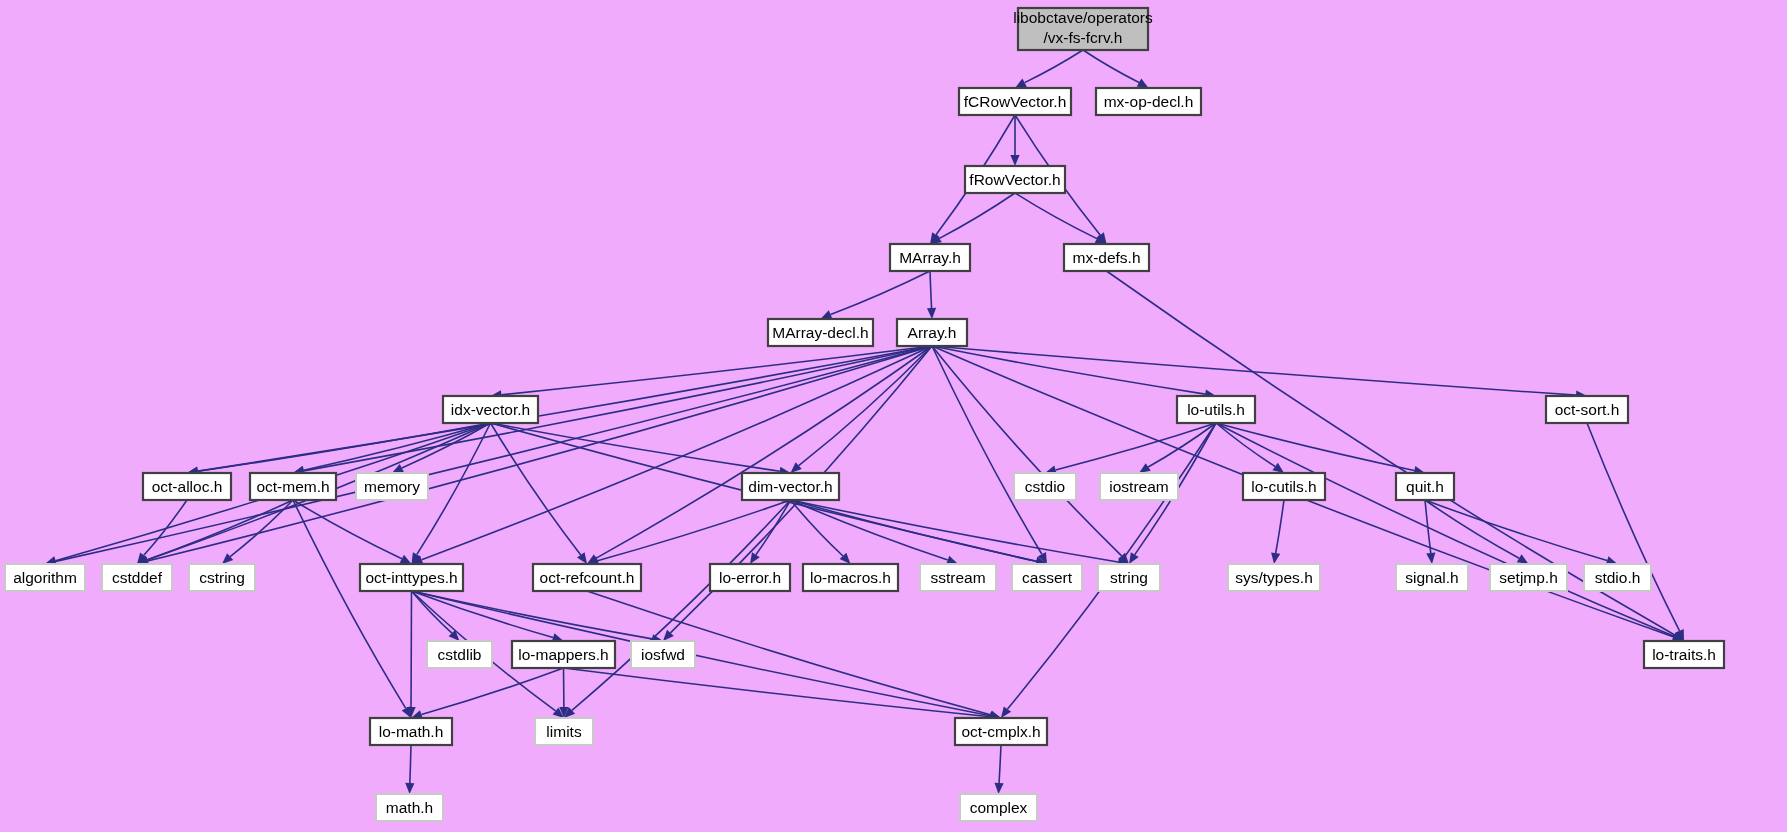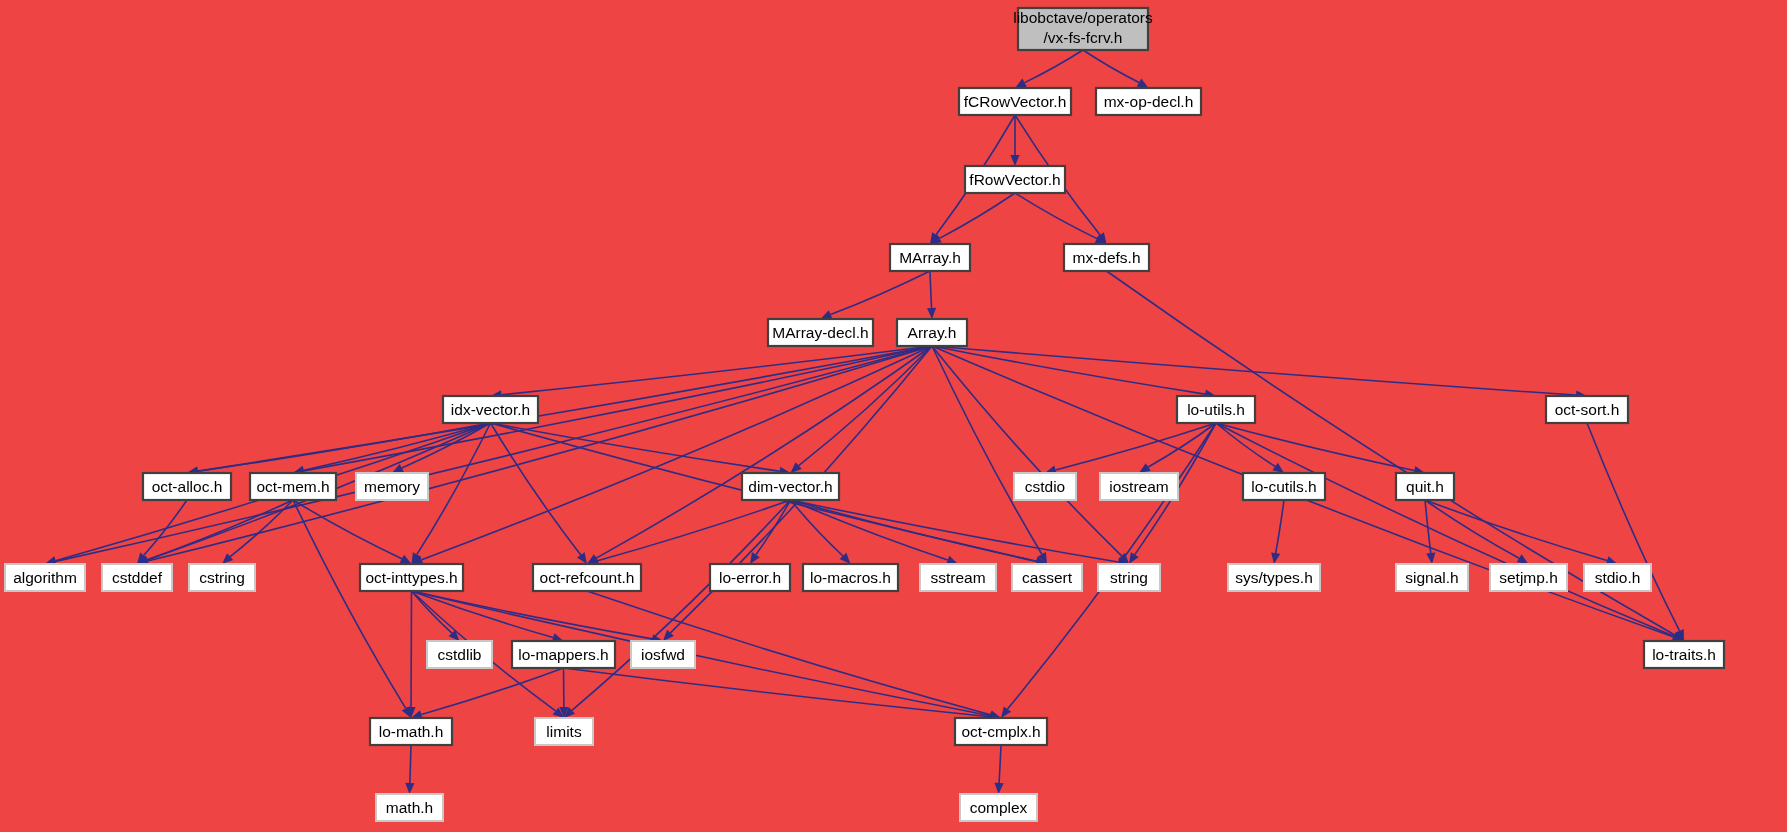--- a/index.html
+++ b/index.html
@@ -1,17 +1,17 @@
 <!DOCTYPE html>
 <html><head>
 <meta charset="utf-8">
 <style>
   html,body{margin:0;padding:0;background:#ffffff;}
   body{font-family:"Liberation Sans",sans-serif;}
-  #graph-wrap{position:relative;width:1787px;height:832px;overflow:hidden;background:#ef4444;}
+  #graph-wrap{position:relative;width:1787px;height:832px;overflow:hidden;background:#f0abfc;}
   svg{display:block;width:1787px;height:832px;}
   .edge{fill:none;stroke:#2d2d86;stroke-width:1.6;}
   .arrow{fill:#2d2d86;stroke:none;}
   .node rect{fill:#ffffff;}
   .node.lib rect{stroke:#404040;stroke-width:2.2;}
   .node.sys rect{stroke:#c8c8c8;stroke-width:2;}
   .node.root rect{fill:#bfbfbf;stroke:#404040;stroke-width:2.2;}
   .node text{font-family:"Liberation Sans",sans-serif;font-size:15.5px;fill:#000;text-anchor:middle;dominant-baseline:middle;}
   .node.root text{font-size:15.5px;}
 </style>

